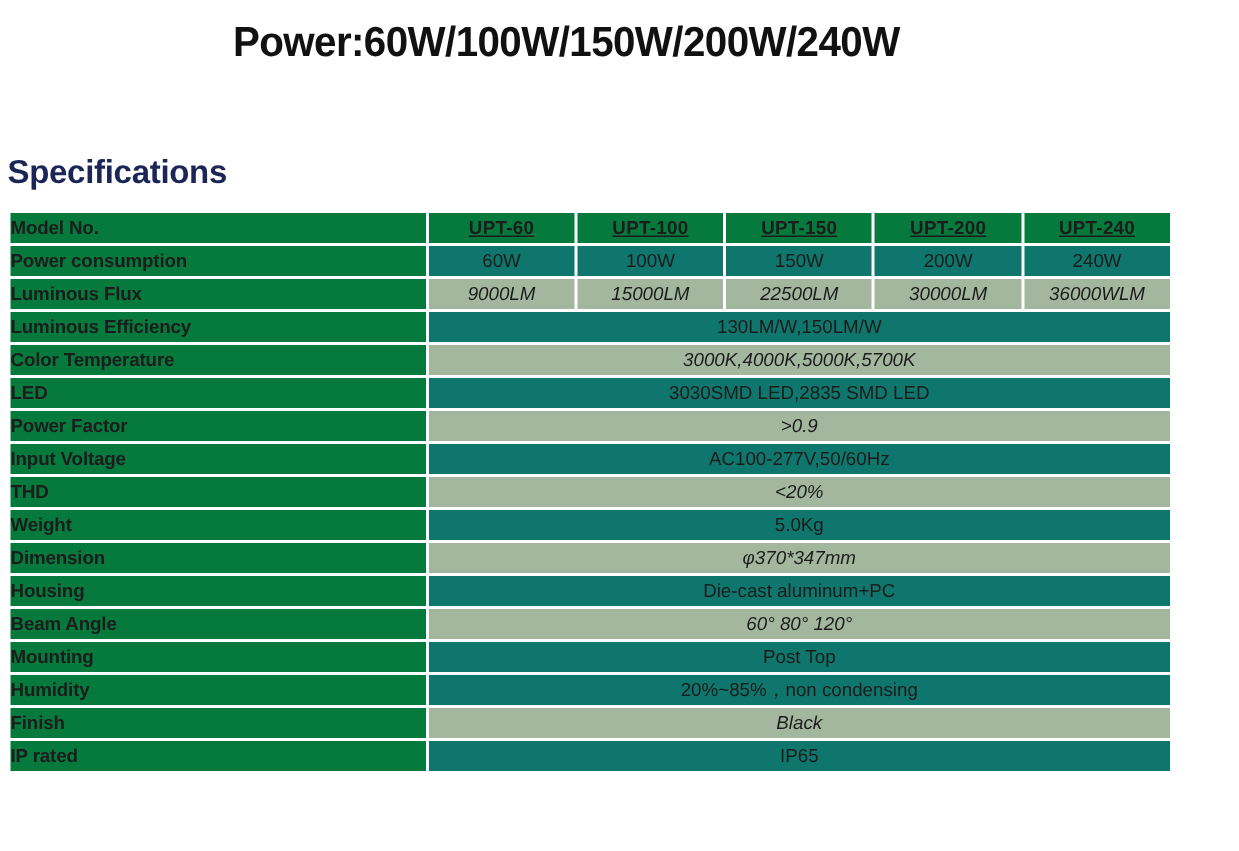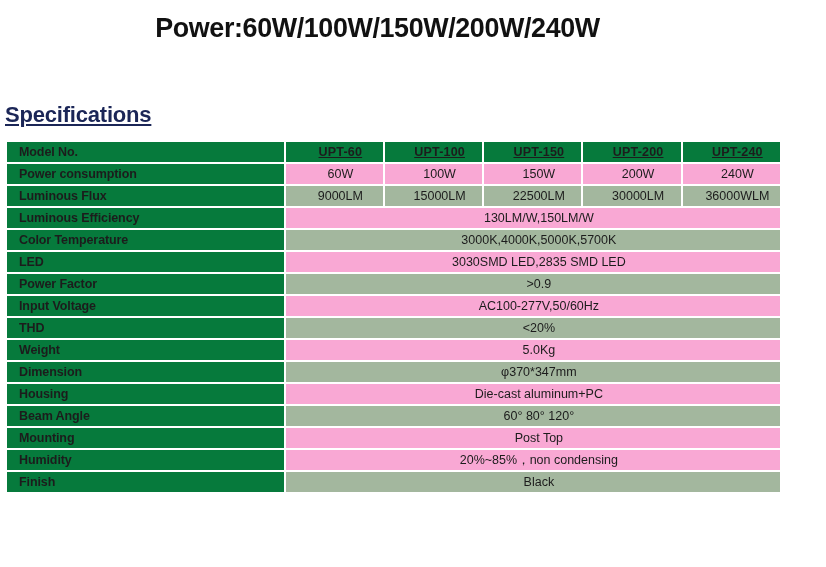--- a/index.html
+++ b/index.html
@@ -31,35 +31,34 @@
     margin-left:-70px;
   }
 
   
   .section-heading{
     position:absolute;left:5px;top:102px;
     font-size:22px;
     font-weight:bold;
     color:#1B2657;
     letter-spacing:-0.2px;
-    text-decoration:underline;
   }
 
   
   .spec-table{
     position:absolute;
     left:5px;top:140px;
     width:777px;
     border-collapse:separate;
     border-spacing:2px 2px;
     table-layout:fixed;
   }
   .spec-table td{
     height:20px;
-    padding:0 0 0 12px;
+    padding:0 0 0 0;
     font-size:12.5px;
     color:#1c1c1c;
     vertical-align:middle;
     line-height:20px;
     overflow:hidden;
     white-space:nowrap;
   }
   
   .lbl{
     background:#067A3C;
@@ -79,22 +78,22 @@
     font-size:12.5px;
     letter-spacing:0.2px;
     text-decoration:underline;
   }
   
   .val{
     text-align:center;
     font-size:13px;
     color:#1c1c1c;
   }
-  .bg-lav{background:#f9a8d4;}
-  .bg-sage{background:#A3B79E;}
+  .bg-lav{background:#0f766e;}
+  .bg-sage{background:#A3B79E;font-style:italic;}
 
   .col-m{width:97px;}
 </style>
 </head>
 <body>
 
 <div id="page">
 
   <div class="title-bar">
     <span class="title-text">Power:60W/100W/150W/200W/240W</span>
@@ -181,16 +180,20 @@
           <td class="val bg-lav" colspan="5">Post Top</td>
         </tr>
         <tr>
           <td class="lbl">Humidity</td>
           <td class="val bg-lav" colspan="5">20%~85%，non condensing</td>
         </tr>
         <tr>
           <td class="lbl">Finish</td>
           <td class="val bg-sage" colspan="5">Black</td>
         </tr>
+        <tr>
+          <td class="lbl">IP rated</td>
+          <td class="val bg-lav" colspan="5">IP65</td>
+        </tr>
       </tbody>
   </table>
 
 </div>
 
 </body></html>

